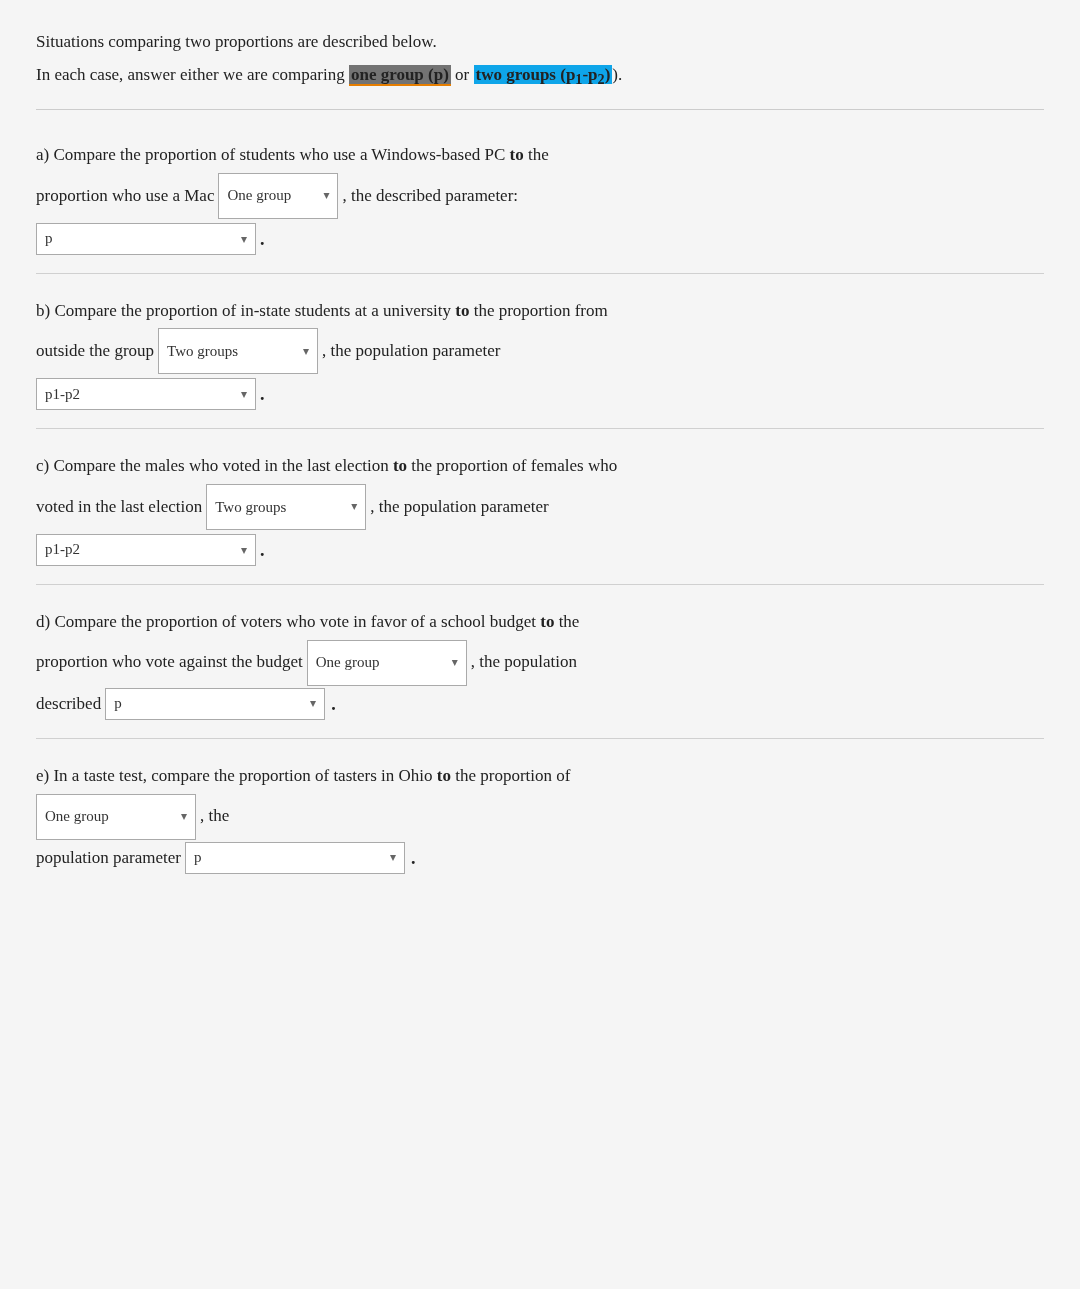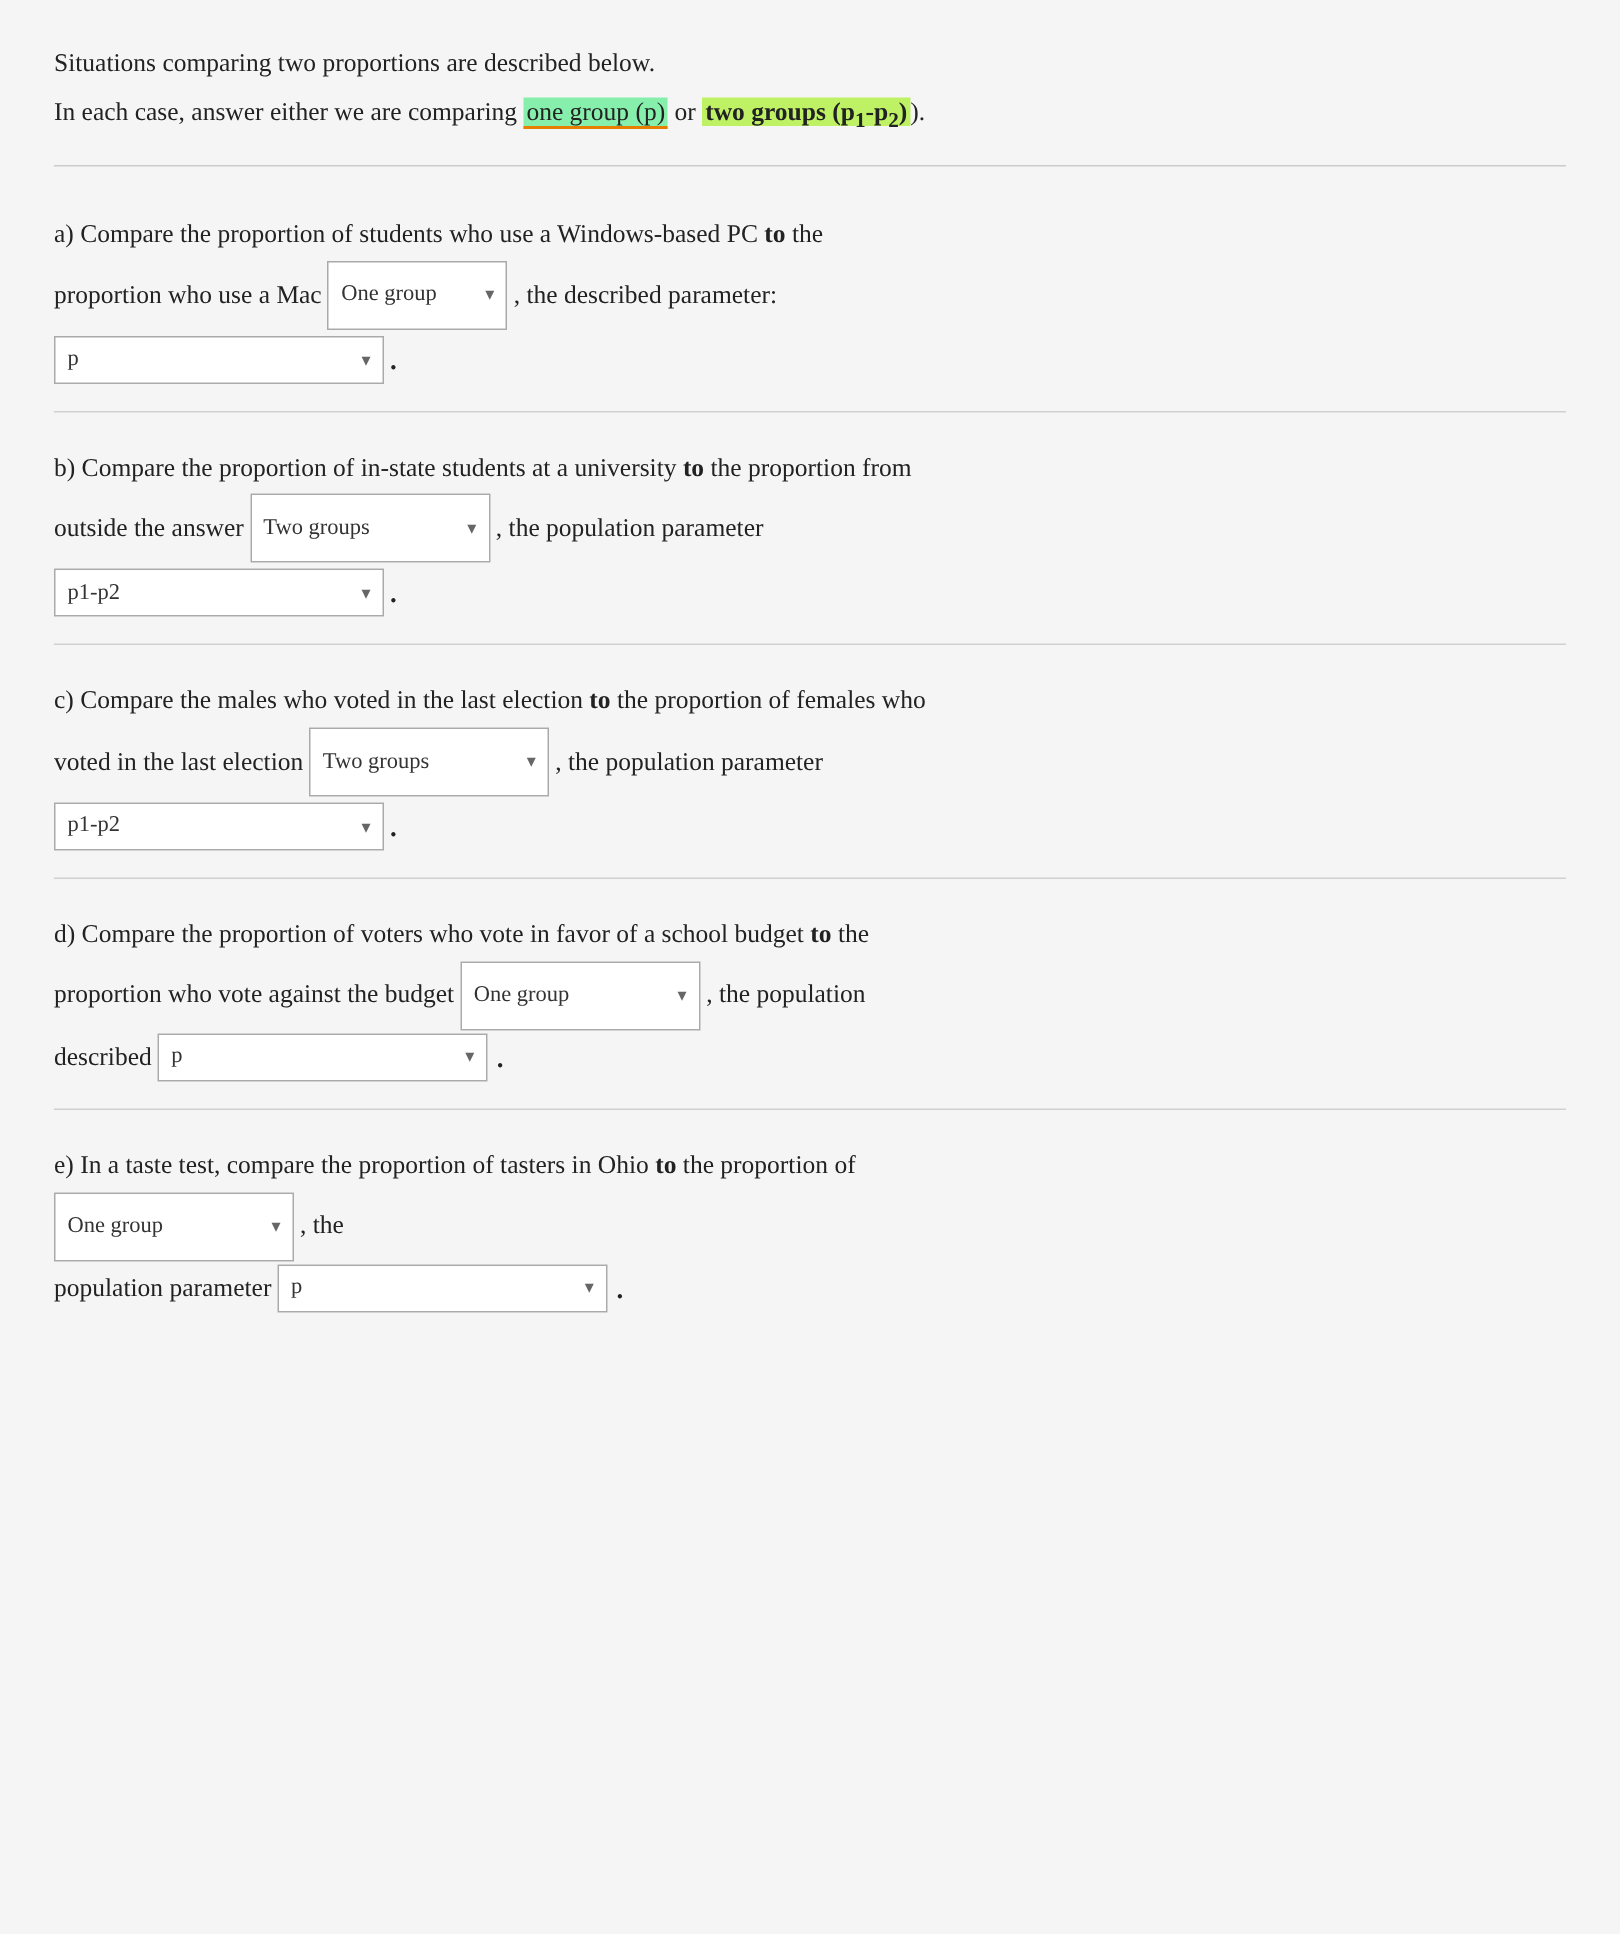--- a/index.html
+++ b/index.html
@@ -18,27 +18,27 @@
       min-height: 1289px;
     }
     .intro {
       margin-bottom: 18px;
       line-height: 1.6;
     }
     .intro-line {
       margin-bottom: 6px;
     }
     .highlight-orange {
-      background: #86efac;
-      font-weight: normal;
+      background: #737373;
+      font-weight: bold;
       padding: 0 2px;
       border-bottom: 2px solid #e67e00;
     }
     .highlight-yellow {
-      background: #bef264;
+      background: #0ea5e9;
       font-weight: bold;
       padding: 0 2px;
     }
     .divider {
       border: none;
       border-top: 1px solid #ccc;
       margin: 10px 0 14px 0;
     }
     .question-block {
       padding: 16px 0 10px 0;
@@ -151,21 +151,21 @@
       </div>
     </div>
   </div>
 
   <div class="question-block">
     <div class="question-text">
       <div class="inline-row">
         <span>b) Compare the proportion of in-state students at a university <span class="bold">to</span> the proportion from</span>
       </div>
       <div class="inline-row">
-        <span>outside the answer</span>
+        <span>outside the group</span>
         <span class="dropdown">
           <span>Two groups</span>
           <span class="dropdown-chevron">▾</span>
         </span>
         <span>, the population parameter</span>
       </div>
       <div class="param-row">
         <span class="param-dropdown">
           <span>p1-p2</span>
           <span class="dropdown-chevron">▾</span>

